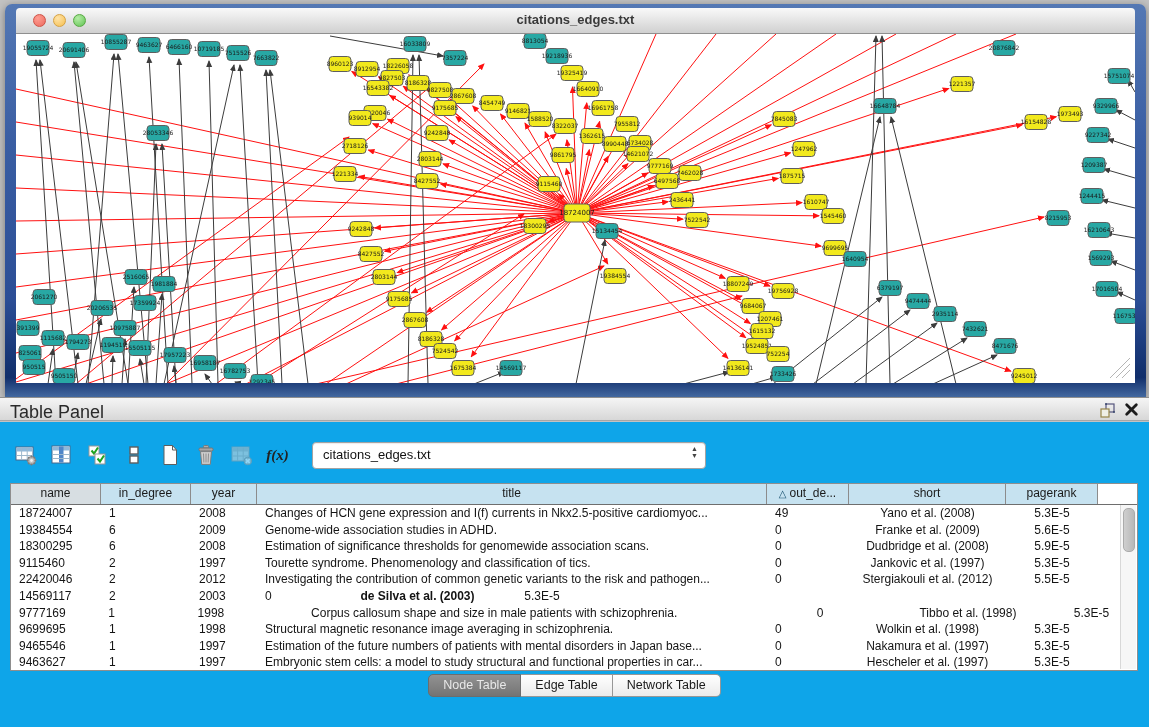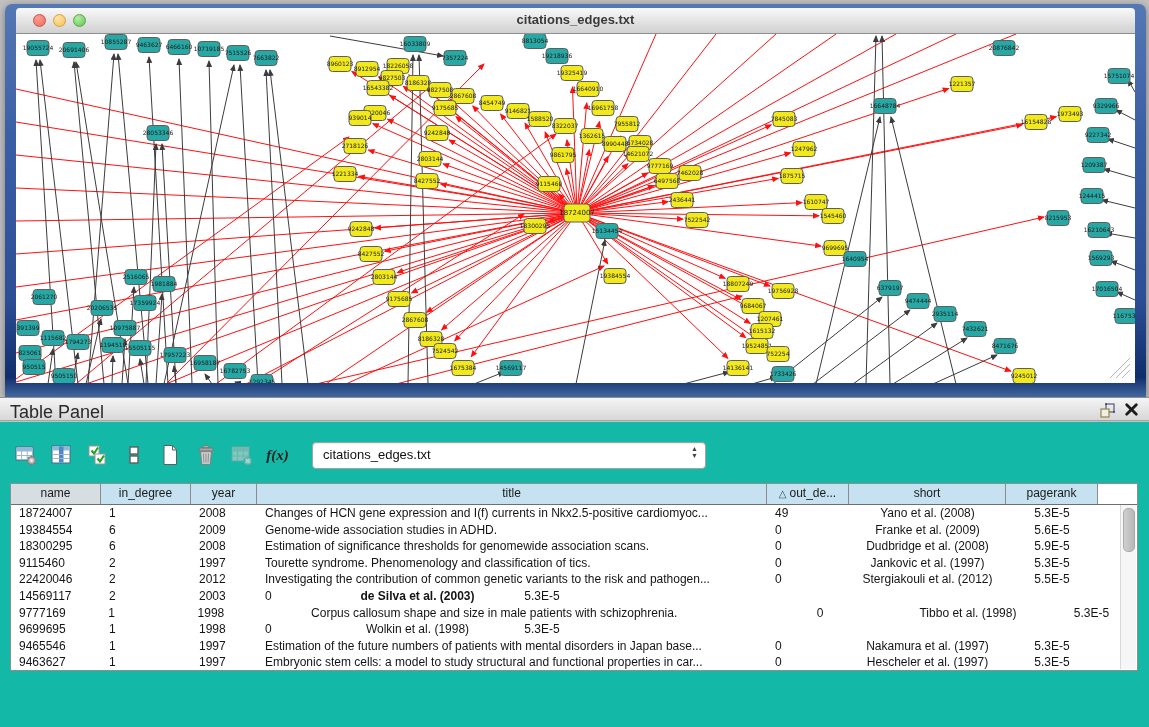--- a/index.html
+++ b/index.html
@@ -17,21 +17,21 @@
   #tl-zoom{left:57px;background:radial-gradient(circle at 35% 30%,#b5eda6,#61c454);border:1px solid #58a942;}
   #net-title{position:absolute;left:0;right:0;top:4px;text-align:center;font-size:13px;font-weight:bold;color:#3a3a3a;}
   #net-canvas{position:absolute;left:11px;top:30px;right:11px;bottom:14px;background:#fff;overflow:hidden;}
   #net-svg{display:block;}
   
   #panel-bar{position:absolute;left:0;top:397px;width:100%;height:24px;box-sizing:border-box;
     background:linear-gradient(#f5f5f5,#d7d7d7);border-top:1px solid #8f8f8f;border-bottom:1px solid #a6a6a6;}
   #panel-title{position:absolute;left:10px;top:4px;font-size:18px;color:#2a2a2a;}
   #float-btn{position:absolute;right:34px;top:4px;width:16px;height:16px;cursor:default;}
   #close-btn{position:absolute;right:10px;top:4px;width:15px;height:15px;}
-  #panel-body{position:absolute;left:0;top:422px;width:100%;height:305px;background:#14b8a6;}
+  #panel-body{position:absolute;left:0;top:422px;width:100%;height:305px;background:#0ea5e9;}
   #toolbar{position:absolute;left:12px;top:16px;height:34px;display:flex;gap:9px;align-items:center;}
   .tb-btn{width:27px;height:27px;display:flex;align-items:center;justify-content:center;}
   .tb-btn.disabled{opacity:.55;}
   .fx{font-family:"Liberation Serif",serif;font-style:italic;font-weight:bold;font-size:15px;color:#222;}
   #table-select{margin-left:12px;width:392px;height:25px;background:#fff;border:1px solid #a3a3a3;border-radius:4px;
     position:relative;box-shadow:inset 0 1px 1px rgba(0,0,0,.08);}
   #table-select .val{position:absolute;left:10px;top:4px;font-size:13px;color:#111;}
   #table-select .spin{position:absolute;right:7px;top:2px;font-size:7px;line-height:7px;color:#444;text-align:center;}
   
   #table-wrap{position:absolute;left:10px;top:61px;width:1128px;height:188px;background:#fff;
@@ -850,20 +850,21 @@
             <div class="tcell" style="width: 66px;">1998</div>
             <div class="tcell" style="width: 510px; margin-left: 48px;">Corpus callosum shape and size in male patients with schizophrenia.</div>
             <div class="tcell" style="width: 82px;">0</div>
             <div class="tcell center" style="width: 157px;">Tibbo et al. (1998)</div>
             <div class="tcell center" style="width: 92px;">5.3E-5</div>
           </div>
           <div class="trow">
             <div class="tcell" style="width: 90px;">9699695</div>
             <div class="tcell" style="width: 90px;">1</div>
             <div class="tcell" style="width: 66px;">1998</div>
+            <div class="tcell" style="width: 510px;">Structural magnetic resonance image averaging in schizophrenia.</div>
             <div class="tcell" style="width: 82px;">0</div>
             <div class="tcell center" style="width: 157px;">Wolkin et al. (1998)</div>
             <div class="tcell center" style="width: 92px;">5.3E-5</div>
           </div>
           <div class="trow">
             <div class="tcell" style="width: 90px;">9465546</div>
             <div class="tcell" style="width: 90px;">1</div>
             <div class="tcell" style="width: 66px;">1997</div>
             <div class="tcell" style="width: 510px;">Estimation of the future numbers of patients with mental disorders in Japan base...</div>
             <div class="tcell" style="width: 82px;">0</div>
@@ -877,14 +878,19 @@
             <div class="tcell" style="width: 510px;">Embryonic stem cells: a model to study structural and functional properties in car...</div>
             <div class="tcell" style="width: 82px;">0</div>
             <div class="tcell center" style="width: 157px;">Hescheler et al. (1997)</div>
             <div class="tcell center" style="width: 92px;">5.3E-5</div>
           </div>
         </div>
       <div id="vscroll">
         <div id="vthumb"></div>
       </div>
     </div>
+    <div id="tabs">
+        <div class="tab selected">Node Table</div>
+        <div class="tab">Edge Table</div>
+        <div class="tab">Network Table</div>
+      </div>
   </div>
 </div>
 
 </body></html>

